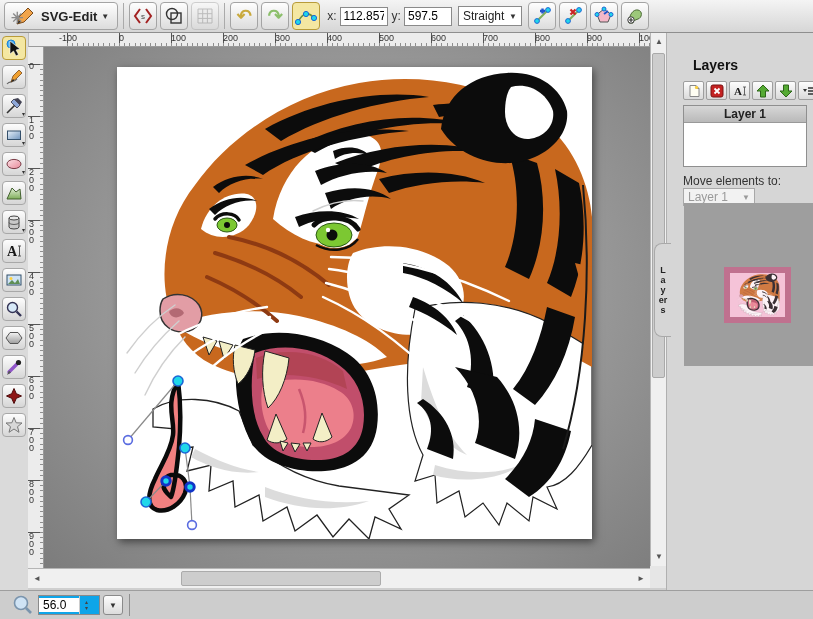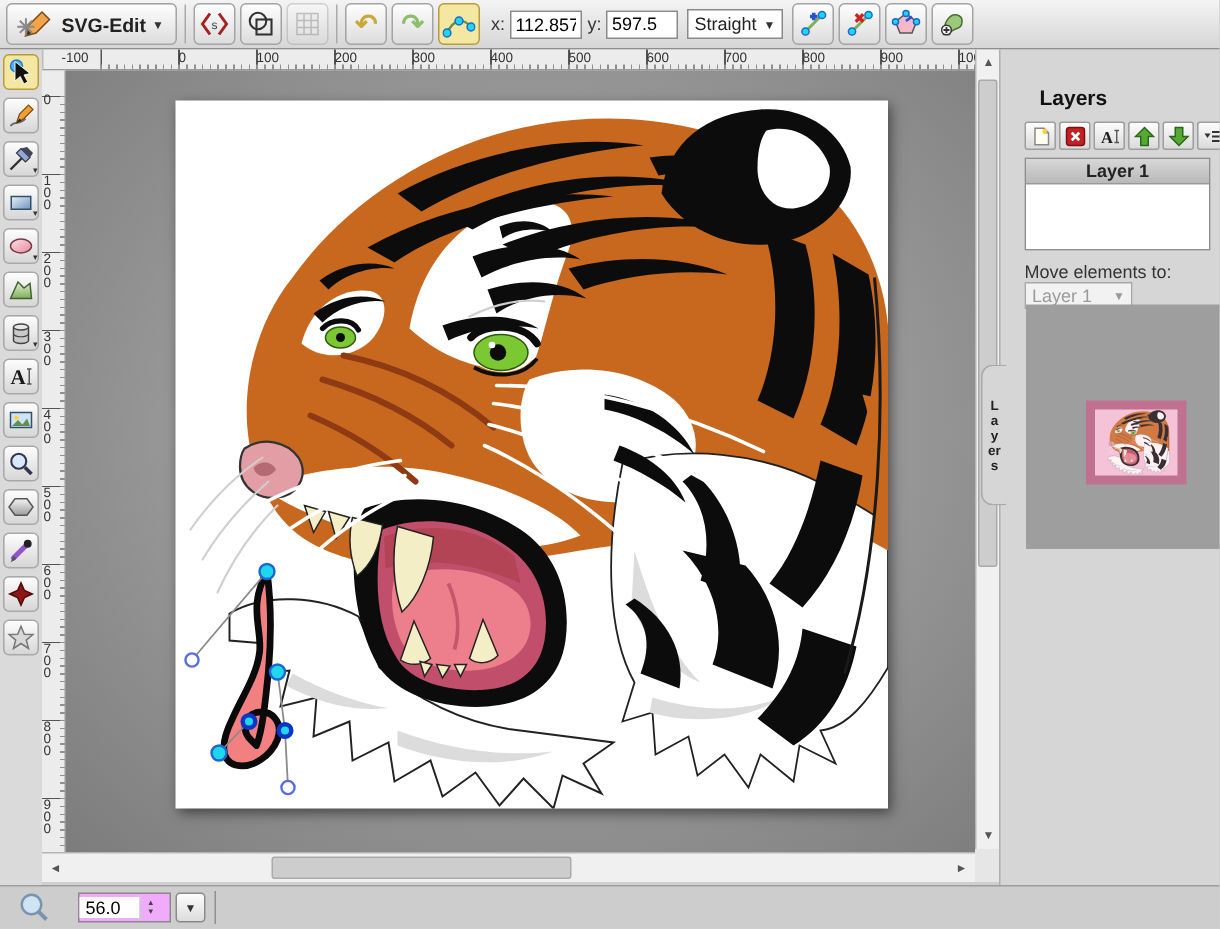--- a/index.html
+++ b/index.html
@@ -96,21 +96,21 @@
   .thumb-inner { width:55px; height:44px; background:#f5c3d8; overflow:hidden; }
   .side-tab { position:absolute; left:654px; top:243px; width:17px; height:94px; background:#d6d6d6;
     border:1px solid #a9a9a9; border-right:none; border-radius:8px 0 0 8px; z-index:5;
     display:flex; align-items:center; justify-content:center; }
   .side-tab span { width:9px; font-size:9px; font-weight:bold; line-height:10px; word-break:break-all;
     color:#222; text-align:center; }
 
   
   .bottom-bar { position:absolute; left:0; top:590px; width:813px; height:29px; background:#cdcdcd;
     border-top:1px solid #9e9e9e; display:flex; align-items:center; padding-left:12px; }
-  .zoom-input-wrap { width:62px; height:20px; border:1px solid #8a8a8a; background:#f0abfc; margin-left:18px;
+  .zoom-input-wrap { width:62px; height:20px; border:1px solid #8a8a8a; background:#0ea5e9; margin-left:4px;
     display:flex; align-items:center; }
   .zoom-input-wrap input { border:none; width:40px; font-size:12px; padding-left:4px; outline:none;
     font-family:"Liberation Sans",sans-serif; }
   .spinner { width:14px; height:18px; display:flex; flex-direction:column; align-items:center;
     justify-content:center; font-size:6px; line-height:6px; color:#444; border-left:1px solid #ccc; }
   .zoom-dd { width:20px; height:20px; border:1px solid #8a8a8a; border-radius:3px; margin-left:3px;
     background:linear-gradient(#fdfdfd,#dcdcdc); display:flex; align-items:center; justify-content:center; }
   .bb-sep { width:1px; height:22px; background:#8f8f8f; margin-left:6px; }
 </style>
 </head>
@@ -404,21 +404,21 @@
       </svg>
   </div>
   <div class="ltool" style="top:380px">
     <svg width="18" height="18">
         <polygon points="9,1.5 11.2,6.8 17,7 12.5,10.7 14,16.3 9,13 4,16.3 5.5,10.7 1,7 6.8,6.8" fill="#d8d8d8" stroke="#777" stroke-width="1"></polygon>
       </svg>
   </div>
 </div>
 
 <div class="ruler-top">
-  <span style="left:12px">-100</span>
+  <span style="left:30px">-100</span>
   <span style="left:90px">0</span>
   <span style="left:142px">100</span>
   <span style="left:194px">200</span>
   <span style="left:246px">300</span>
   <span style="left:298px">400</span>
   <span style="left:350px">500</span>
   <span style="left:402px">600</span>
   <span style="left:454px">700</span>
   <span style="left:506px">800</span>
   <span style="left:558px">900</span>

